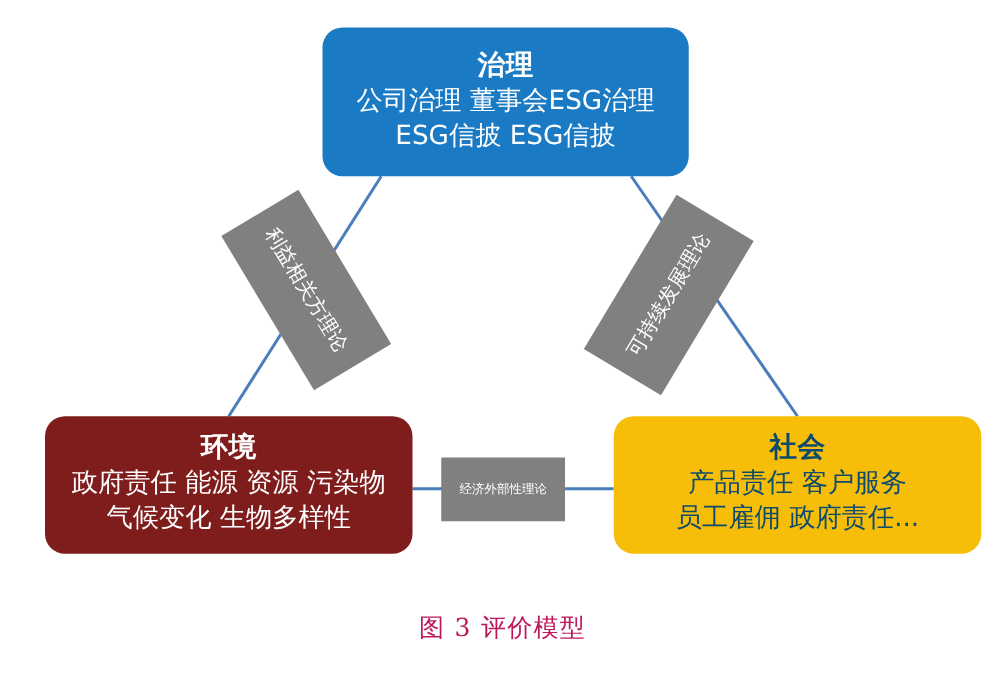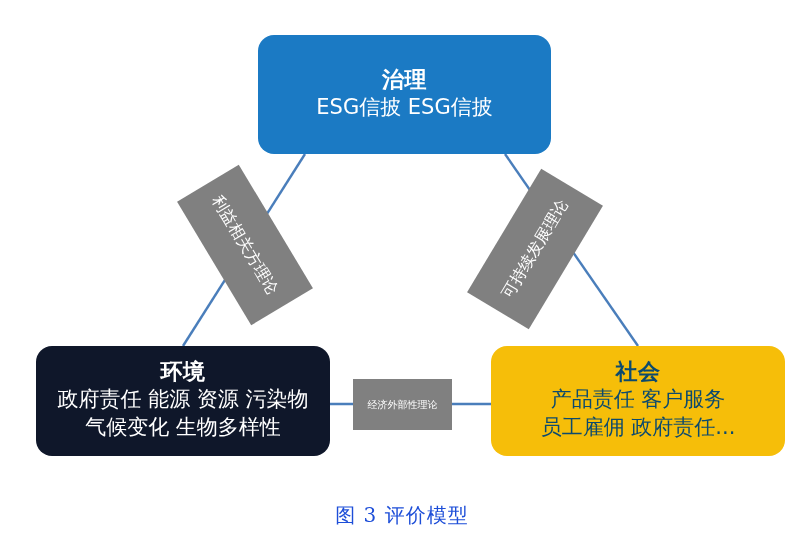--- a/index.html
+++ b/index.html
@@ -10,21 +10,21 @@
   body {
     width: 804px;
     height: 544px;
     position: relative;
     font-family: "DejaVu Sans", "Liberation Sans", sans-serif;
     overflow: hidden;
   }
 
   #diagram {
     position: absolute;
-    left: 0; top: 13px;
+    left: 0; top: 0;
     width: 804px;
     height: 488px;
   }
 
   
   #connectors {
     position: absolute;
     left: 0; top: 0;
     width: 804px;
     height: 544px;
@@ -60,21 +60,21 @@
     top: 22px;
     width: 293px;
     height: 119px;
     background: #1B7AC4;
   }
   #box-environment {
     left: 36px;
     top: 333px;
     width: 294px;
     height: 110px;
-    background: #0f172a;
+    background: #7f1d1d;
   }
   #box-social {
     left: 491px;
     top: 333px;
     width: 294px;
     height: 110px;
     background: #F6BE09;
   }
   #box-social .p-title,
   #box-social .p-line { color: #0c4a6e; }
@@ -126,40 +126,41 @@
 
   
   #caption {
     position: absolute;
     left: 0;
     top: 489px;
     width: 804px;
     text-align: center;
     font-family: "DejaVu Serif", "Liberation Serif", serif;
     font-size: 20px;
-    color: #1d4ed8;
+    color: #be185d;
     letter-spacing: 1px;
   }
 </style>
 </head>
 <body>
 
 <div id="diagram">
 
   <svg id="connectors" viewBox="0 0 804 544" width="804" height="544" xmlns="http://www.w3.org/2000/svg">
 
     <line x1="305" y1="141" x2="183" y2="333" stroke="#4A7EBB" stroke-width="2.4"></line>
 
     <line x1="505" y1="141" x2="638" y2="333" stroke="#4A7EBB" stroke-width="2.4"></line>
 
     <line x1="330" y1="391" x2="491" y2="391" stroke="#4A7EBB" stroke-width="2.4"></line>
   </svg>
 
   <div class="pillar" id="box-governance">
     <div class="p-title">治理</div>
+    <div class="p-line">公司治理 董事会ESG治理</div>
     <div class="p-line">ESG信披 ESG信披</div>
   </div>
 
   <div class="pillar" id="box-environment">
     <div class="p-title">环境</div>
     <div class="p-line">政府责任 能源 资源 污染物</div>
     <div class="p-line">气候变化 生物多样性</div>
   </div>
 
   <div class="pillar" id="box-social">

